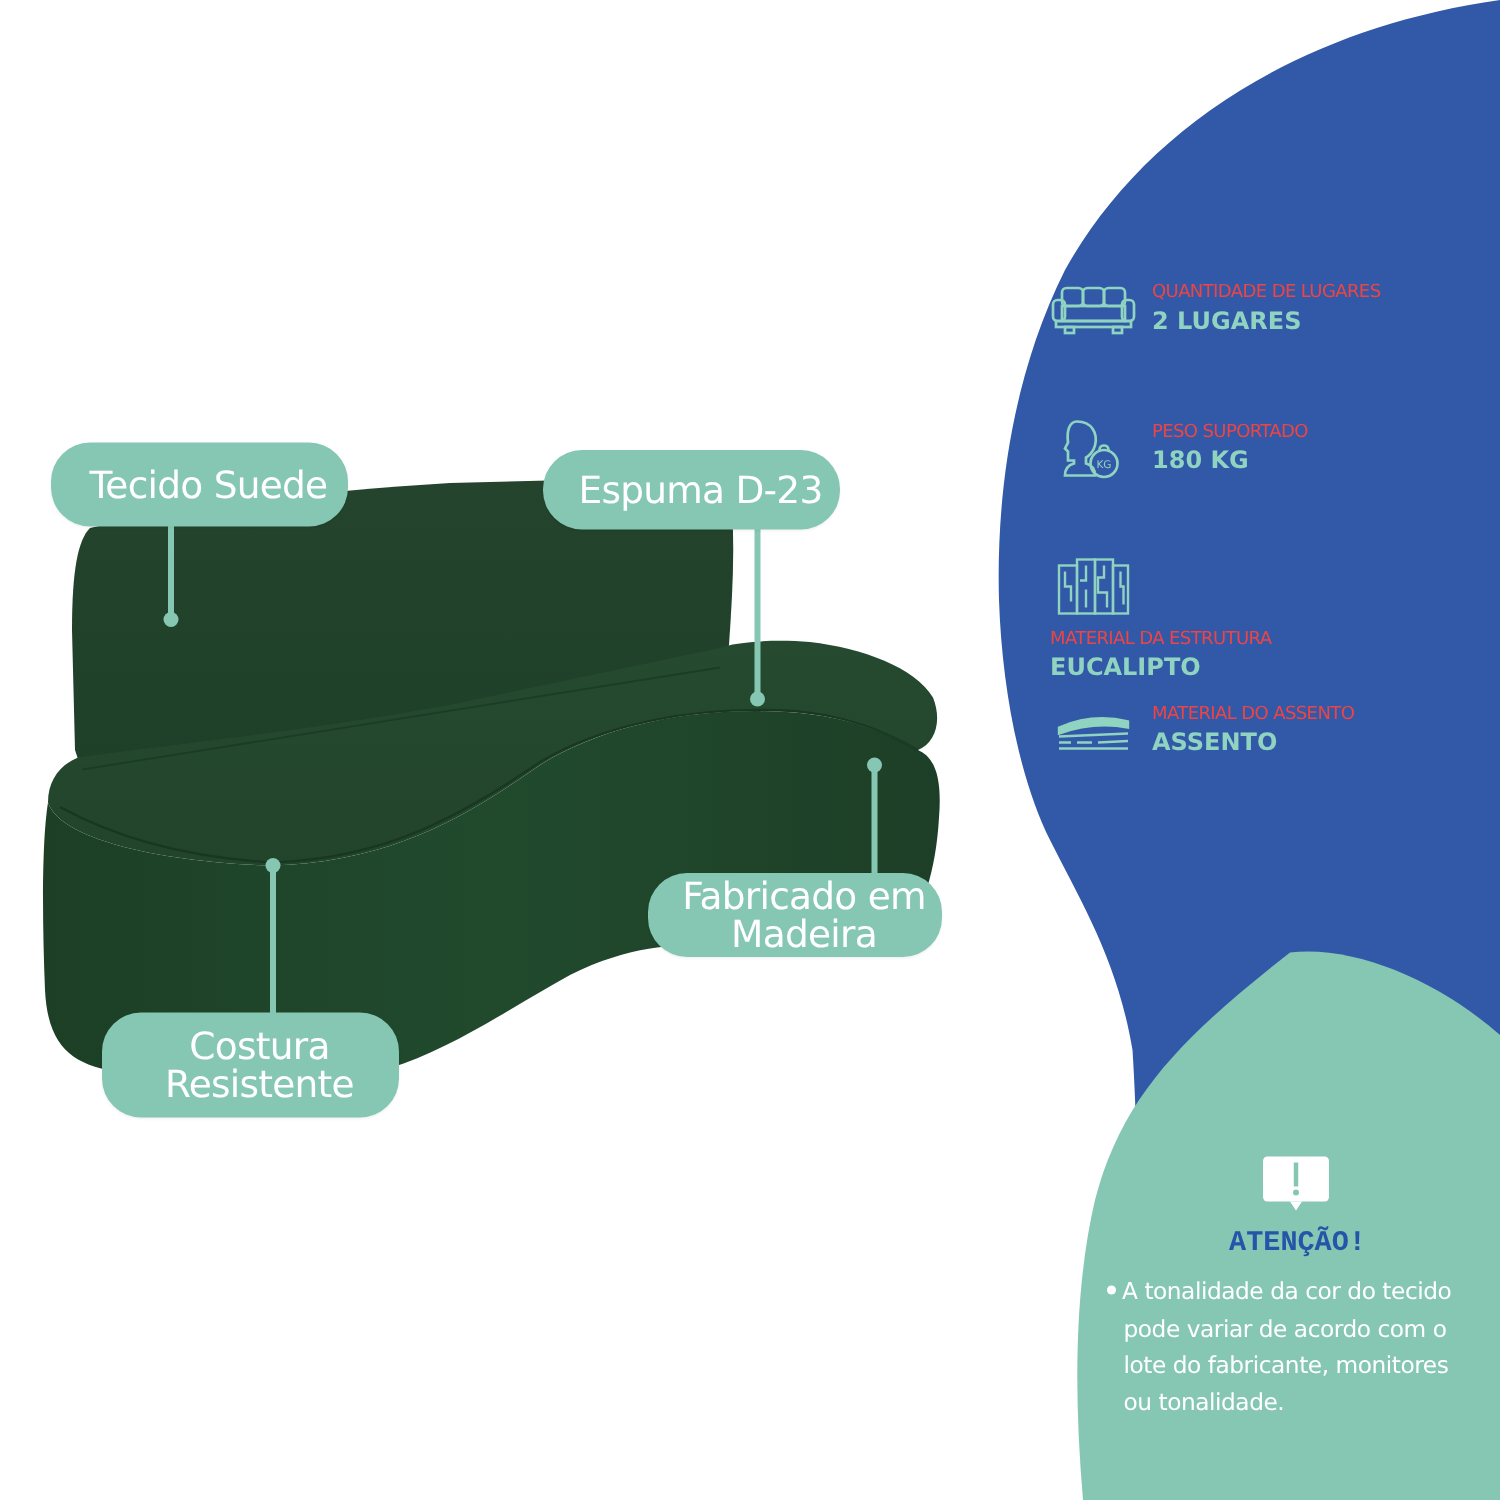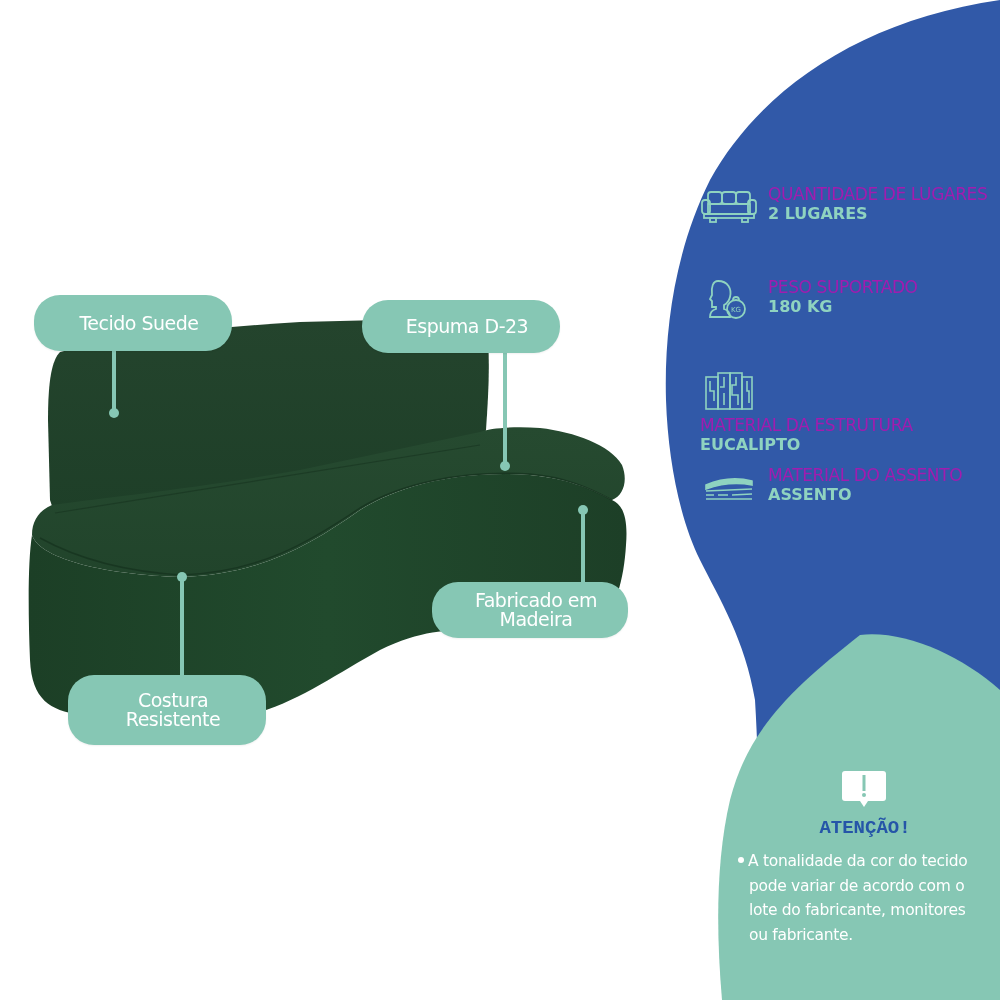--- a/index.html
+++ b/index.html
@@ -14,32 +14,32 @@
     position: absolute;
     background: #86c7b4;
     color: #ffffff;
     border-radius: 26px;
     text-align: center;
     font-family: "DejaVu Sans", sans-serif;
     line-height: 1.0;
     display: flex; flex-direction: column; align-items: center; justify-content: center;
     box-shadow: 0 1px 2px rgba(0,0,0,0.06);
   }
-  .callout span { display: block; font-size: 19px; letter-spacing: -0.5px; margin-left: 12px; }
+  .callout span { display: block; font-size: 25px; letter-spacing: -0.5px; margin-left: 12px; }
   .leader { position: absolute; width: 4px; background: #86c7b4; }
   .dot { position: absolute; width: 10px; height: 10px; border-radius: 50%; background: #86c7b4; }
 
   .spec {
     position: absolute; left: 700px; display: flex; align-items: flex-start;
   }
   .spec .icon { width: 58px; height: 44px; margin-right: 10px; flex: none; }
   .spec .text { display: flex; flex-direction: column; }
   .spec .label {
     font-family: "DejaVu Sans", sans-serif;
-    font-size: 17px; color: #a21caf; letter-spacing: -0.4px; white-space: nowrap; line-height: 20px;
+    font-size: 12px; color: #ef4444; letter-spacing: -0.4px; white-space: nowrap; line-height: 20px;
   }
   .spec .value {
     font-family: "DejaVu Sans", sans-serif;
     font-size: 16px; font-weight: bold; color: #8fd3c0; letter-spacing: 0px; line-height: 20px;
   }
 
   .attention { position: absolute; left: 730px; top: 765px; width: 270px; }
   .attention .alert-icon { position: absolute; left: 112px; top: 4px; width: 44px; height: 40px; }
   .attention .title {
     position: absolute; left: 0; top: 52px; width: 270px; text-align: center;
@@ -204,15 +204,15 @@
     <rect x="0" y="2" width="44" height="30" rx="3" fill="#ffffff"></rect>
     <polygon points="18,32 26,32 22,38" fill="#ffffff"></polygon>
     <rect x="20.5" y="6" width="3" height="16" fill="#86c7b4"></rect>
     <circle cx="22" cy="26" r="2" fill="#86c7b4"></circle>
   </svg>
   <div class="title">ATENÇÃO!</div>
   <div class="body">
     <span class="line"><span class="bullet"></span><span>A tonalidade da cor do tecido</span></span>
     <span class="line indent">pode variar de acordo com o</span>
     <span class="line indent">lote do fabricante, monitores</span>
-    <span class="line indent">ou fabricante.</span>
+    <span class="line indent">ou tonalidade.</span>
   </div>
 </div>
 
 </body></html>

